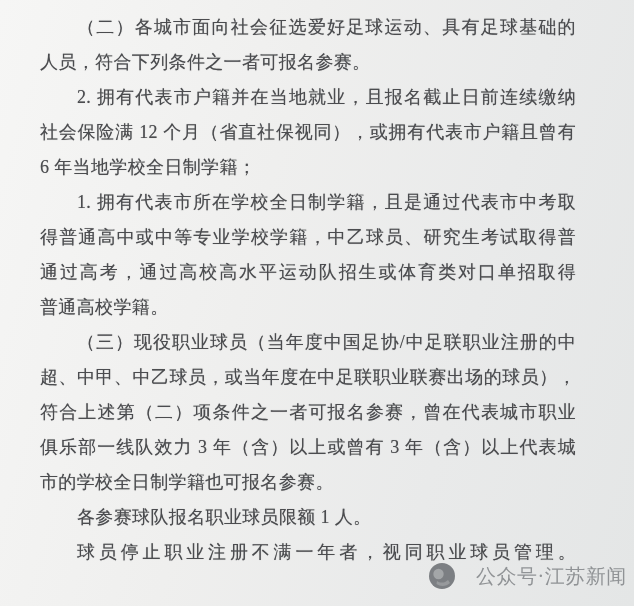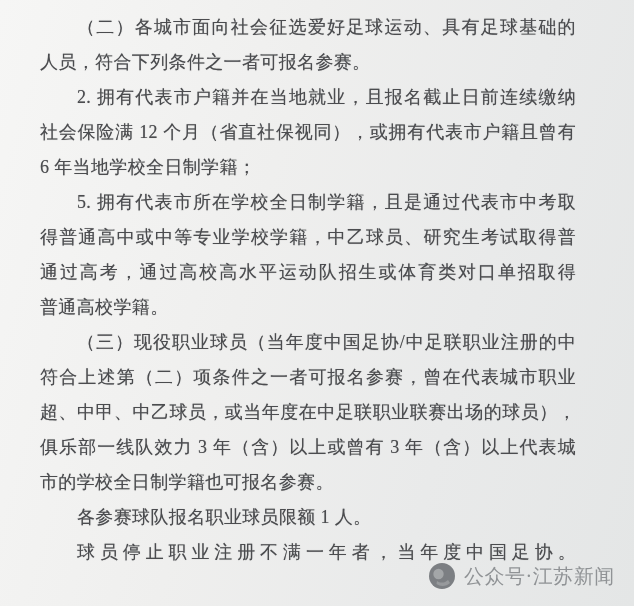--- a/index.html
+++ b/index.html
@@ -33,21 +33,21 @@
     letter-spacing: 0.02em;
   }
   .line.indent { text-indent: 37px; }
   .line.fill { text-align-last: justify; }
   .watermark {
     position: absolute;
     left: 428px;
     top: 562px;
     display: flex;
     align-items: center;
-    gap: 8px;
+    gap: 20px;
     z-index: 2;
     opacity: 0.88;
     text-shadow: none;
   }
   .watermark .logo {
     width: 28px;
     height: 28px;
     color: var(--watermark-logo);
     flex: 0 0 auto;
   }
@@ -65,31 +65,31 @@
 
 <div class="page">
 
   <div>
 
   <div class="line indent fill">（二）各城市面向社会征选爱好足球运动、具有足球基础的</div>
       <div class="line">人员，符合下列条件之一者可报名参赛。</div>
       <div class="line indent fill">2. 拥有代表市户籍并在当地就业，且报名截止日前连续缴纳</div>
       <div class="line fill">社会保险满 12 个月（省直社保视同），或拥有代表市户籍且曾有</div>
       <div class="line">6 年当地学校全日制学籍；</div>
-      <div class="line indent fill">5. 拥有代表市所在学校全日制学籍，且是通过代表市中考取</div>
+      <div class="line indent fill">1. 拥有代表市所在学校全日制学籍，且是通过代表市中考取</div>
       <div class="line fill">得普通高中或中等专业学校学籍，中乙球员、研究生考试取得普</div>
       <div class="line fill">通过高考，通过高校高水平运动队招生或体育类对口单招取得</div>
       <div class="line">普通高校学籍。</div>
       <div class="line indent fill">（三）现役职业球员（当年度中国足协/中足联职业注册的中</div>
+      <div class="line fill">超、中甲、中乙球员，或当年度在中足联职业联赛出场的球员），</div>
       <div class="line fill">符合上述第（二）项条件之一者可报名参赛，曾在代表城市职业</div>
-      <div class="line fill">超、中甲、中乙球员，或当年度在中足联职业联赛出场的球员），</div>
       <div class="line fill">俱乐部一线队效力 3 年（含）以上或曾有 3 年（含）以上代表城</div>
       <div class="line">市的学校全日制学籍也可报名参赛。</div>
       <div class="line indent">各参赛球队报名职业球员限额 1 人。</div>
-      <div class="line indent fill">球员停止职业注册不满一年者，当年度中国足协。</div>
+      <div class="line indent fill">球员停止职业注册不满一年者，视同职业球员管理。</div>
     </div>
 
   <div class="watermark">
     <svg class="logo" viewBox="0 0 28 28" aria-hidden="true">
       <circle cx="14" cy="14" r="13" fill="currentColor"></circle>
       <circle cx="10.5" cy="12" r="5.2" fill="#9a9da0"></circle>
       <path d="M9 19c3.5 2.5 8 2 11-1l2 3c-3.5 3.5-9.5 4-13.5 1z" fill="#8c8f92"></path>
     </svg>
     <span class="wm-label">公众号·江苏新闻</span>
   </div>

